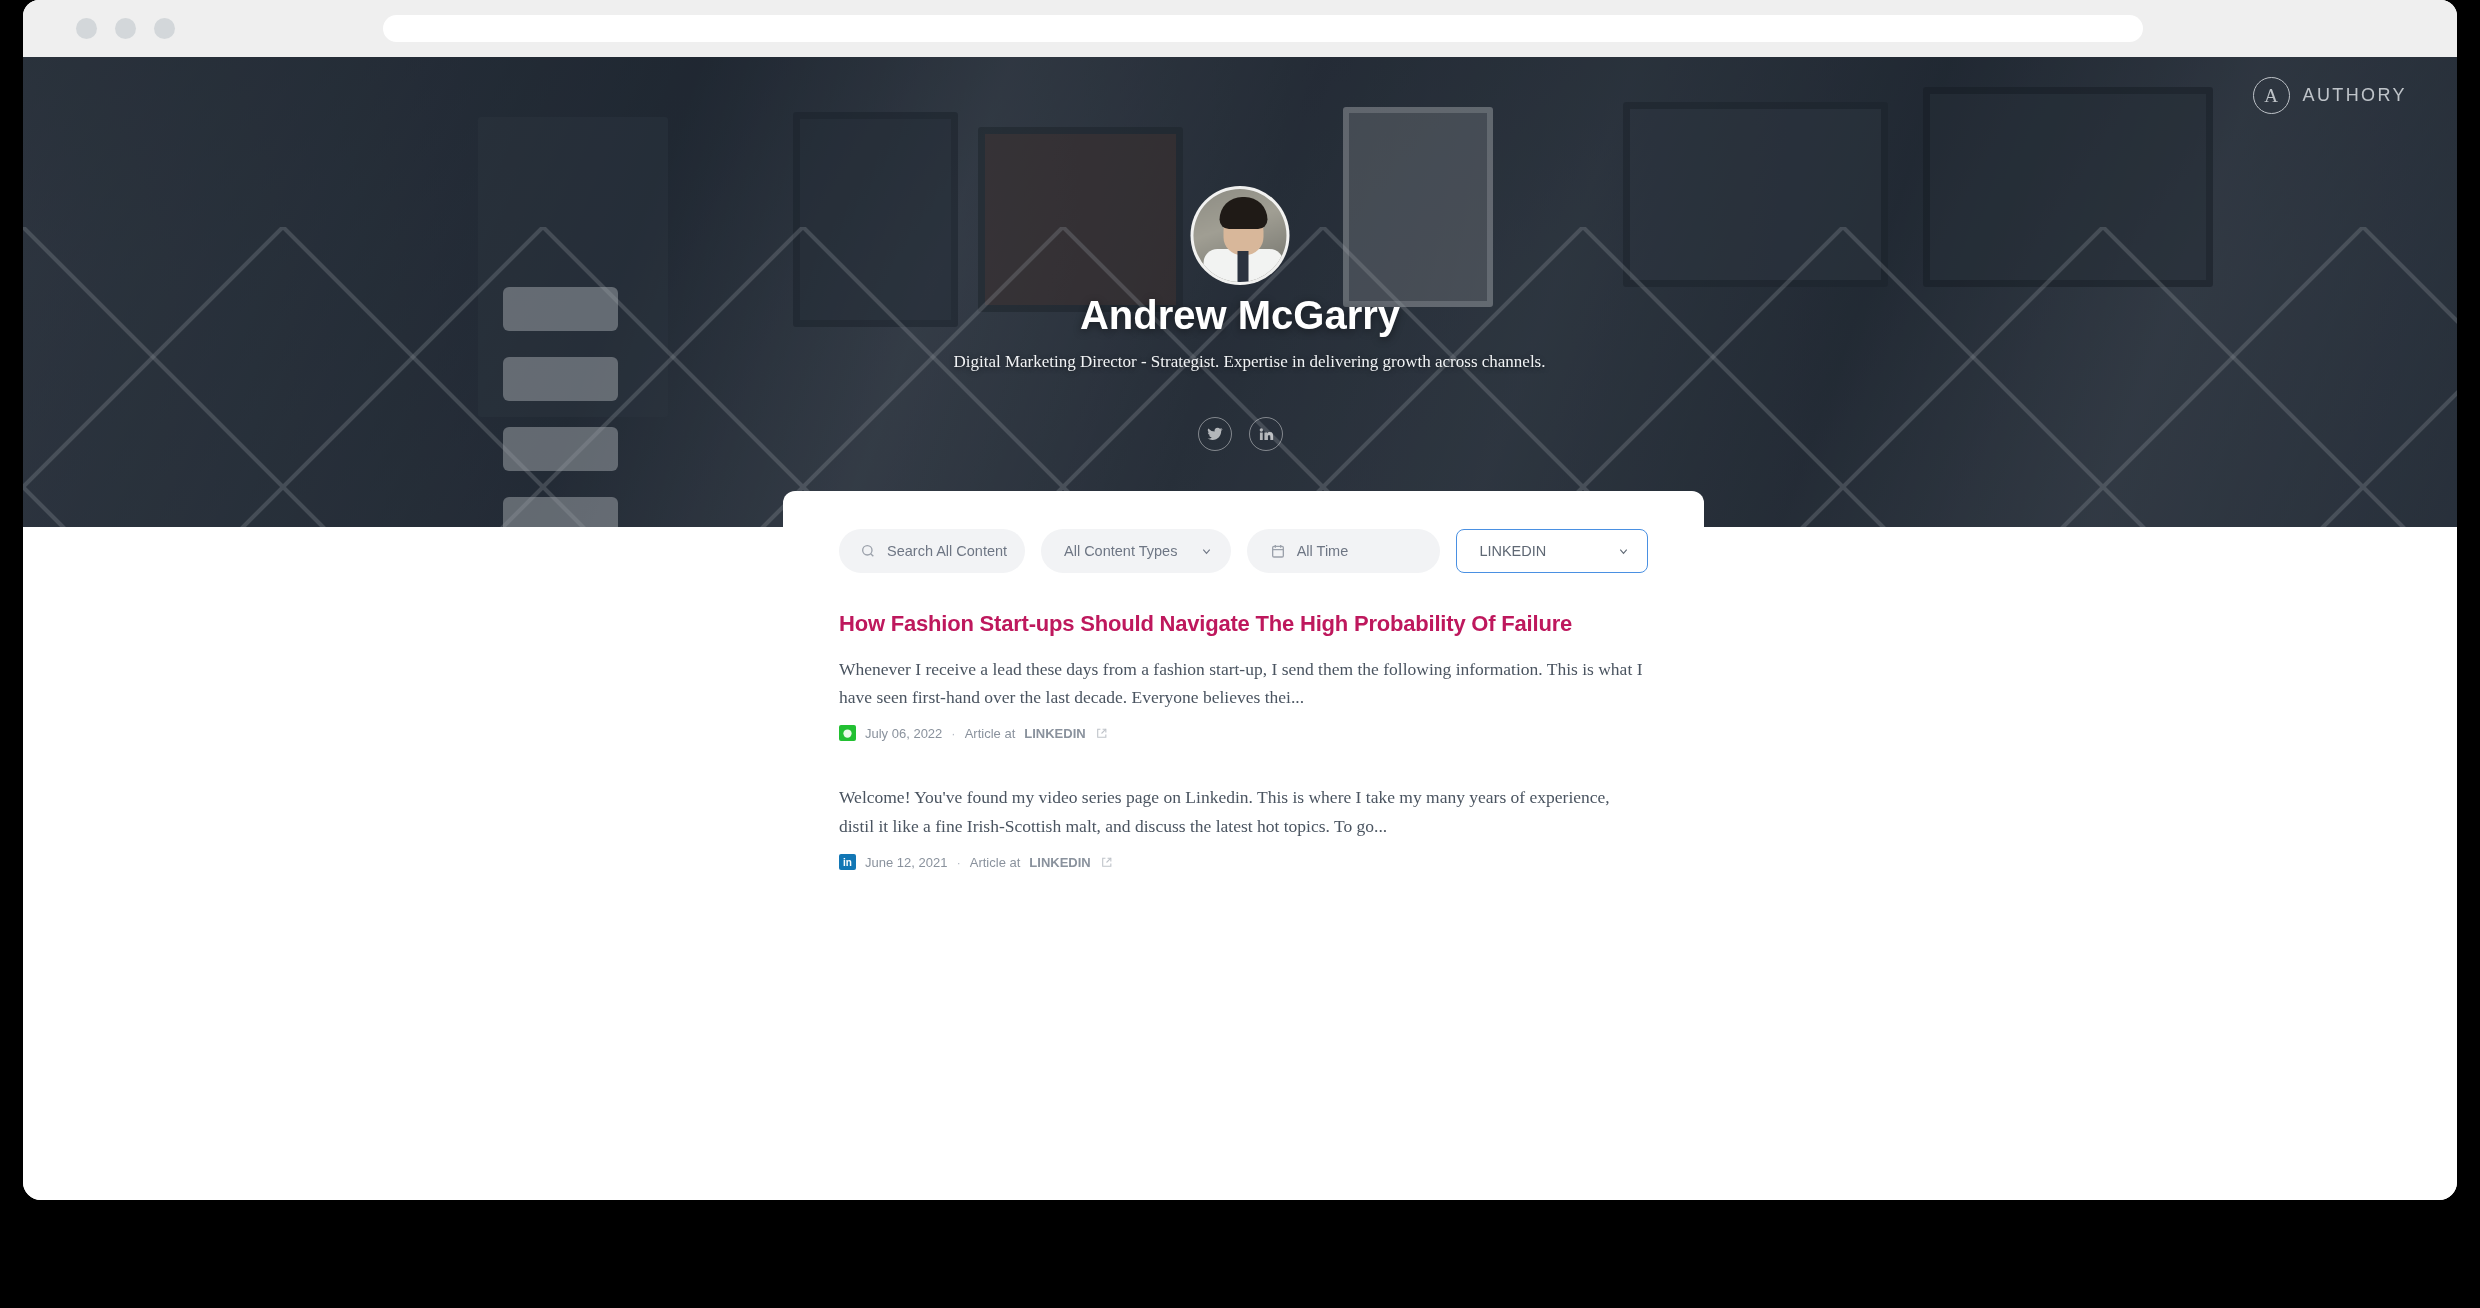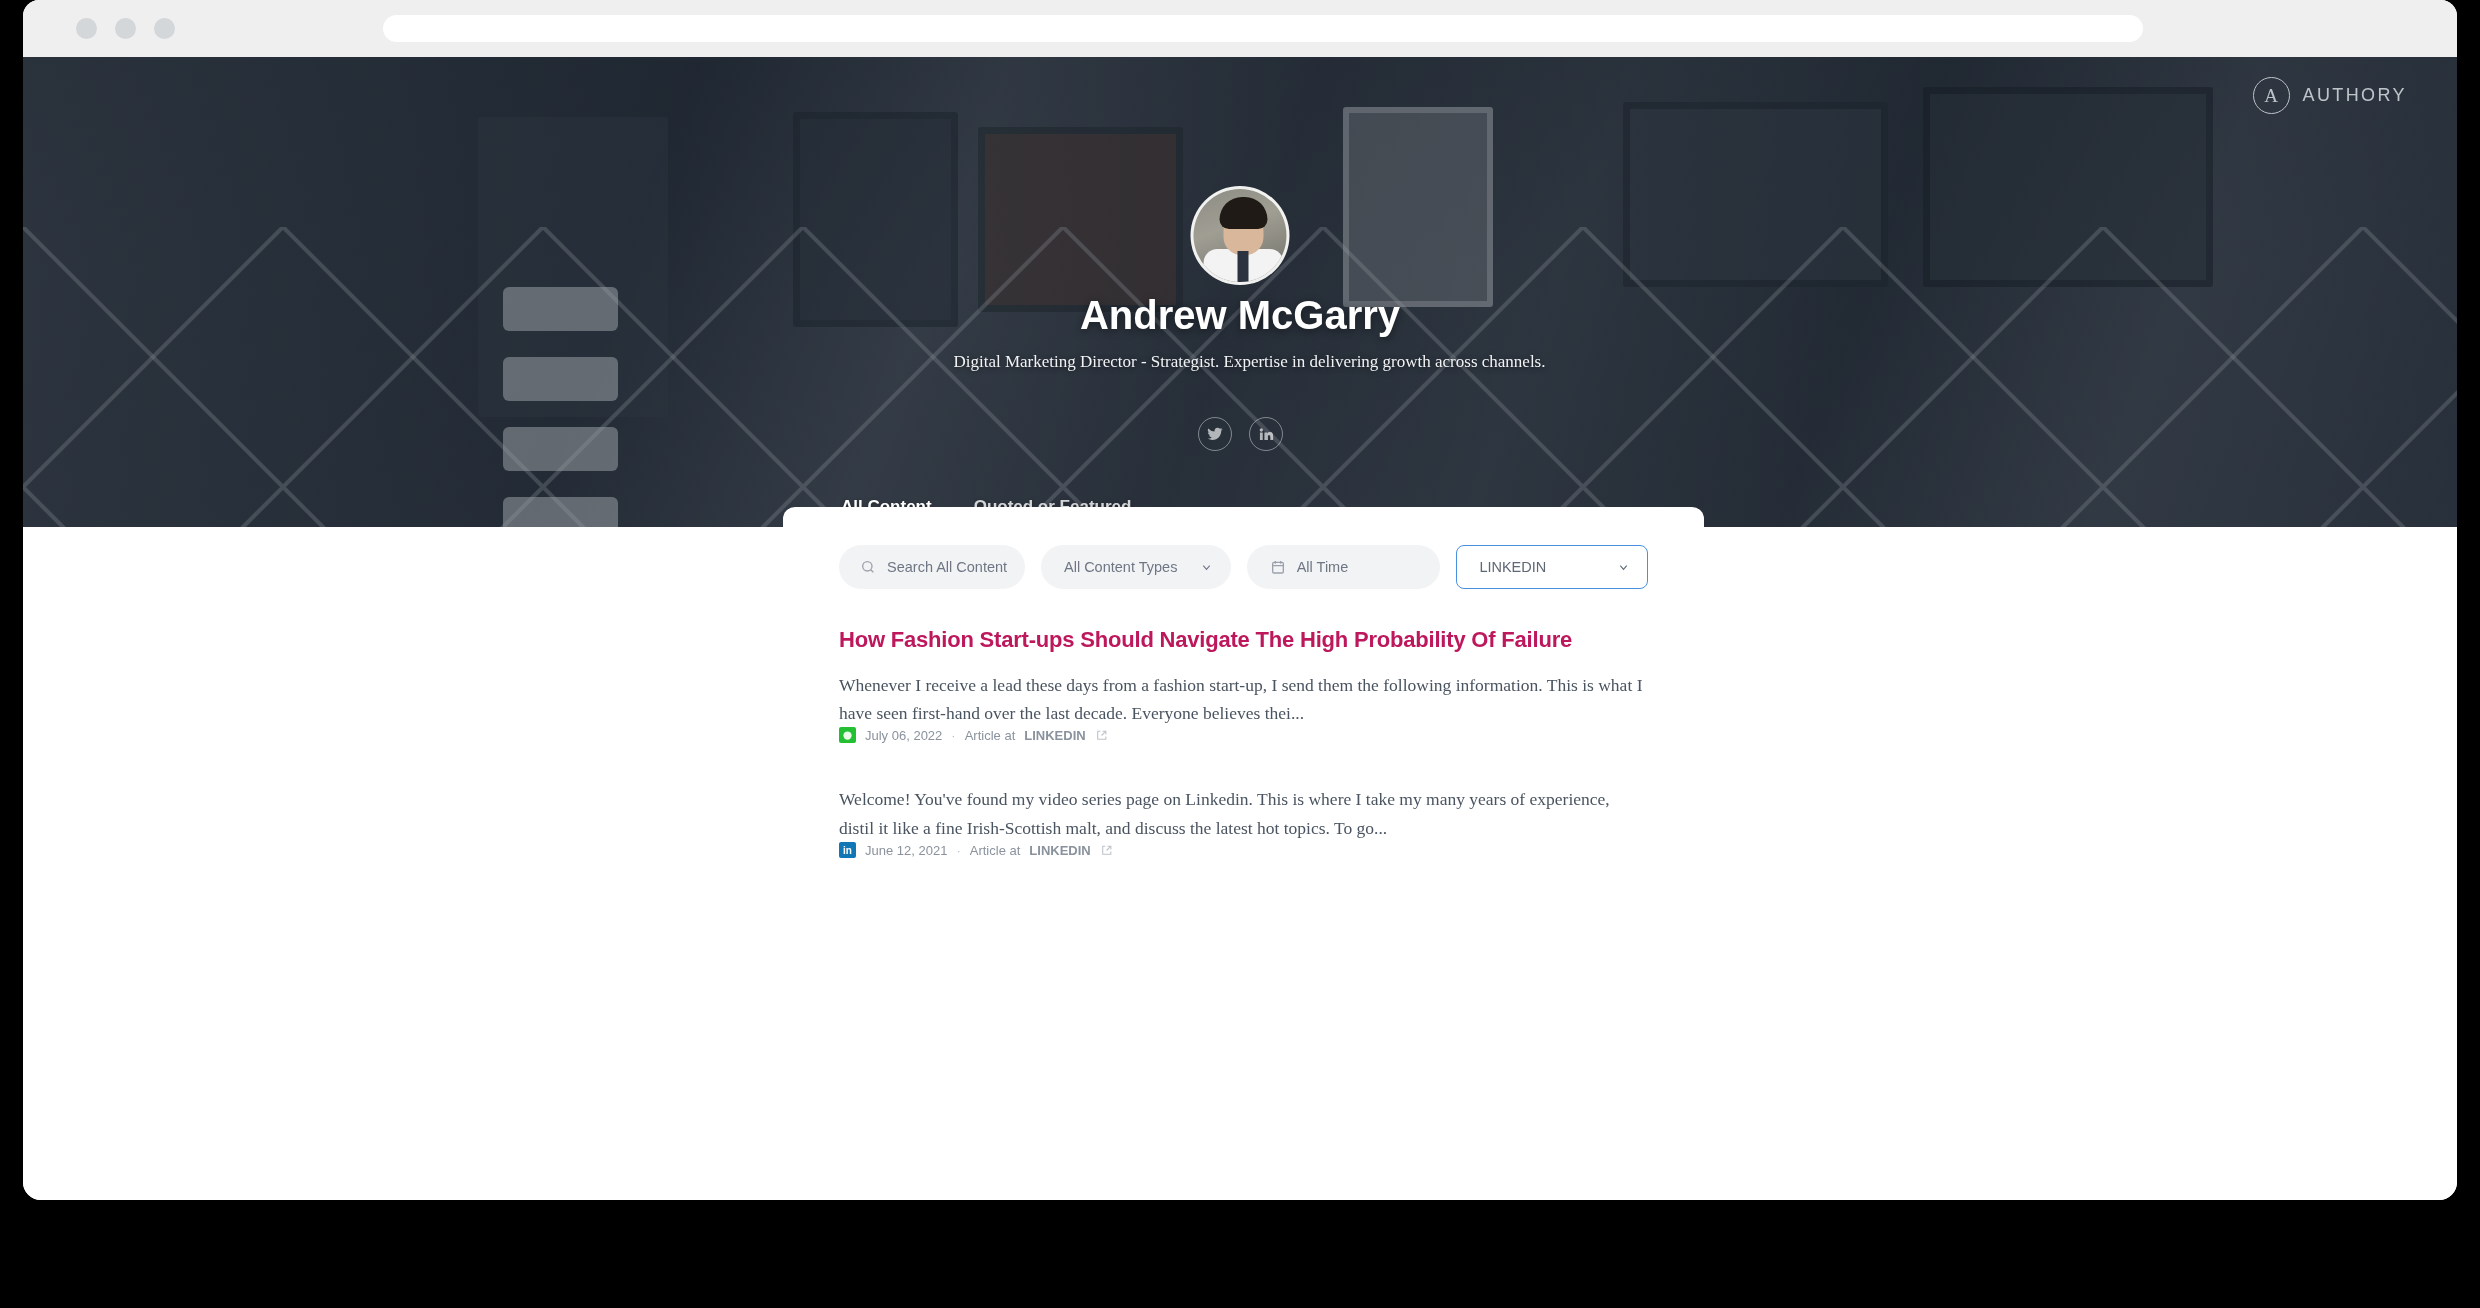--- a/index.html
+++ b/index.html
@@ -146,21 +146,21 @@
     position: relative;
   }
   .tab.active { color: #ffffff; }
   .tab.active::after {
     content: ""; position: absolute; left: 0; bottom: 0;
     width: 100%; height: 5px; background: #3f82e8; border-radius: 2px;
   }
 
   
   .content-card {
-    position: absolute; left: 760px; top: 450px;
+    position: absolute; left: 760px; top: 434px;
     width: 921px; min-height: 710px;
     background: #ffffff;
     border-radius: 12px 12px 0 0;
     padding: 38px 56px 0 56px;
   }
 
   
   .filter-bar { display: flex; align-items: center; gap: 16px; }
   .filter-pill {
     height: 44px; border-radius: 22px;
@@ -190,20 +190,21 @@
     line-height: 1.35; letter-spacing: -0.2px;
     max-width: 820px;
   }
   .article-excerpt {
     margin-top: 16px;
     font-family: "Liberation Serif", serif;
     font-size: 17.5px; color: #4a5460; line-height: 1.62;
     max-width: 812px;
   }
   .article-meta {
+    margin-top: 14px;
     display: flex; align-items: center; gap: 9px;
     font-size: 13px; color: #8a929d;
   }
   .fav { width: 17px; height: 16px; border-radius: 2px; flex: none;
          display: flex; align-items: center; justify-content: center; text-align: center; }
   .fav-green { background: #22c032; }
   .fav-li    { background: #1277b5; color: #fff; font-size: 10px; font-weight: bold;
                font-family: "Liberation Sans", sans-serif; }
   .meta-dot { color: #b6bcc5; }
   .meta-src { color: #8a929d; }

